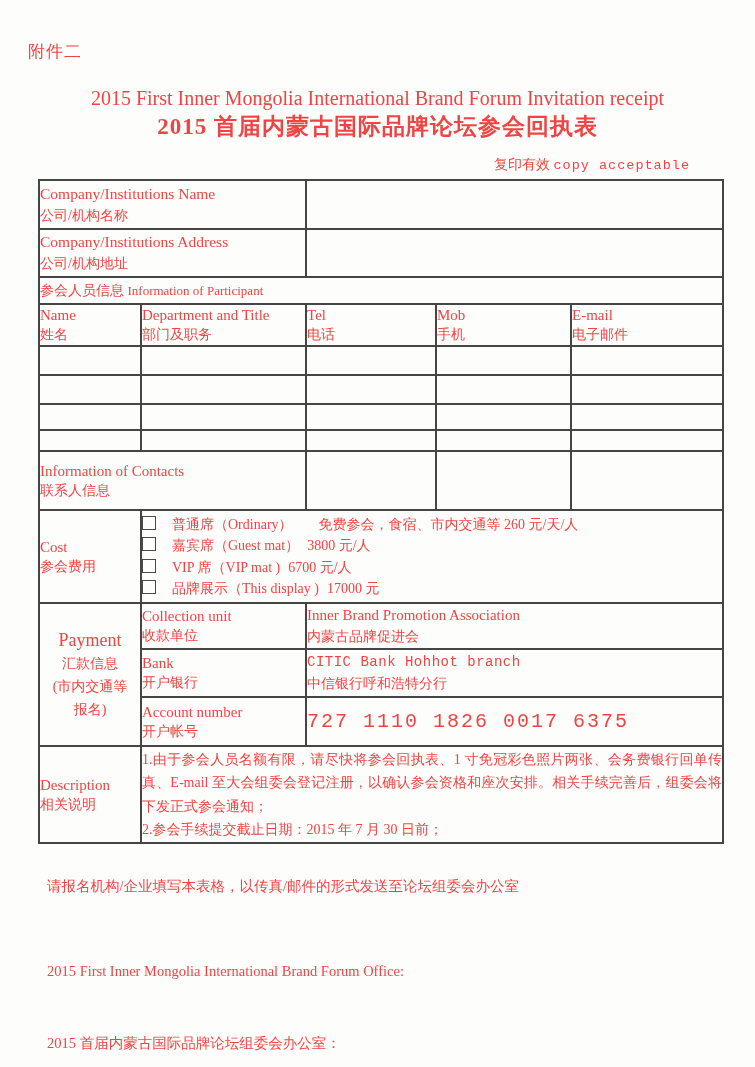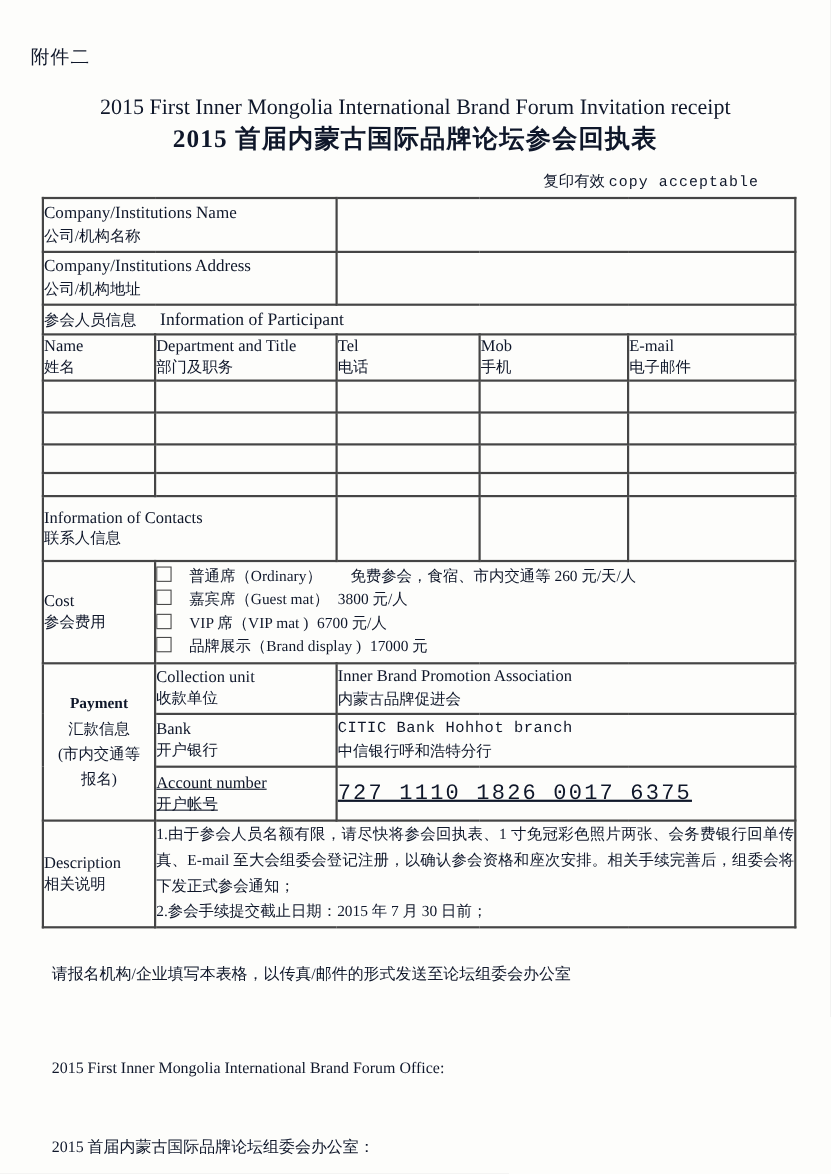--- a/index.html
+++ b/index.html
@@ -1,21 +1,21 @@
 <!DOCTYPE html>
 <html><head>
 <meta charset="utf-8">
 <style>
   html,body{margin:0;padding:0;background:#e9e9e9;}
   .sheet{
     position:relative;
     width:755px;height:1067px;
     background:#fdfdfb;
     font-family:"Liberation Serif","DejaVu Serif",serif;
-    color:#0f172a;
+    color:#ef4444;
     overflow:hidden;
   }
   .mono{font-family:"Liberation Mono","DejaVu Sans Mono",monospace;}
 
   .attachment{position:absolute;top:40px;left:28px;font-size:17px;letter-spacing:1px;}
 
   .title-en{padding-top:86px;text-align:center;font-size:20px;line-height:24px;}
   .title-zh{text-align:center;font-size:23px;font-weight:bold;line-height:32px;margin-top:1px;letter-spacing:1px;}
 
   .copy-note{width:690px;text-align:right;margin-top:13px;font-size:14px;height:20px;}
@@ -39,38 +39,38 @@
   tr.r-section td{height:25px;}
   tr.r-colhead td{height:40px;}
   tr.r-e1 td{height:27px;}
   tr.r-e2 td{height:27px;}
   tr.r-e3 td{height:24px;}
   tr.r-e4 td{height:19px;}
   tr.r-contacts td{height:57px;}
   tr.r-cost td{height:91px;}
   tr.r-pay1 td{height:44px;}
   tr.r-pay2 td{height:46px;}
-  tr.r-pay3 td{height:47px;text-decoration:underline;}
+  tr.r-pay3 td{height:47px;}
   tr.r-desc td{height:95px;}
 
   .label-cell{padding-left:10px;}
   .label-cell div{line-height:22px;}
   .label-cell .en{font-size:15.5px;}
   .label-cell .zh{font-size:14px;}
 
   .section-cell{padding-left:10px;font-size:14px;}
-  .section-cell .sec-en{margin-left:18px;font-size:16px;}
+  .section-cell .sec-en{font-size:13px;}
 
   .head-cell{text-align:left;}
   .head-cell div{line-height:20px;}
   .head-cell .en{font-size:15px;}
   .head-cell .zh{font-size:14px;}
 
   .pay-label div{line-height:23px;font-size:14px;text-align:center;}
-  .pay-label .en{font-size:14px;font-weight:bold;}
+  .pay-label .en{font-size:18px;}
 
   .cost-cell{padding:5px 8px 5px 12px;}
   .cost-option{line-height:21.5px;white-space:nowrap;}
   .cb{
     display:inline-block;width:12px;height:12px;
     border:1.5px solid #4a4a4a;background:transparent;
     margin-right:16px;vertical-align:-1px;
   }
   .opt-label{font-size:14px;}
   .opt-price{font-size:14px;margin-left:8px;}
@@ -209,21 +209,21 @@
         <div class="cost-option">
           <span class="cb"></span><span class="opt-label">普通席（Ordinary）</span><span class="opt-price">免费参会，食宿、市内交通等 260 元/天/人</span>
         </div>
         <div class="cost-option">
           <span class="cb"></span><span class="opt-label">嘉宾席（Guest mat）</span><span class="opt-price">3800 元/人</span>
         </div>
         <div class="cost-option">
           <span class="cb"></span><span class="opt-label">VIP 席（VIP mat )</span><span class="opt-price">6700 元/人</span>
         </div>
         <div class="cost-option">
-          <span class="cb"></span><span class="opt-label">品牌展示（Brand display )</span><span class="opt-price">17000 元</span>
+          <span class="cb"></span><span class="opt-label">品牌展示（This display )</span><span class="opt-price">17000 元</span>
         </div>
       </td>
     </tr>
 
     <tr class="r-pay1">
       <td rowspan="3" class="pay-label">
         <div class="en">Payment</div>
         <div>汇款信息</div>
         <div>(市内交通等</div>
         <div>报名)</div>

